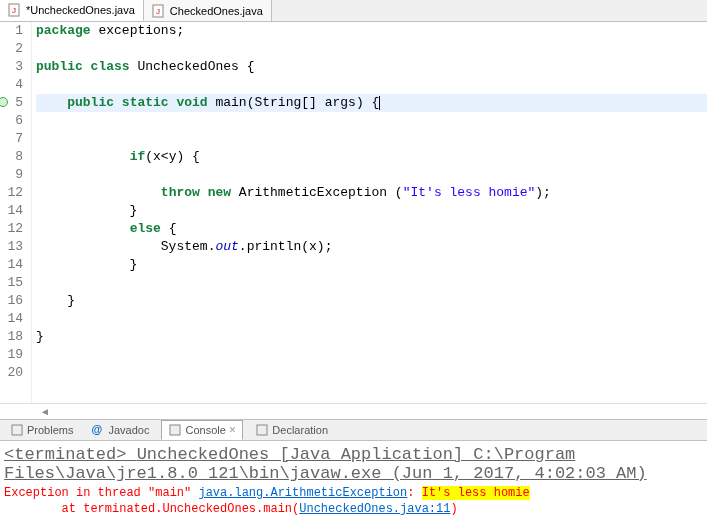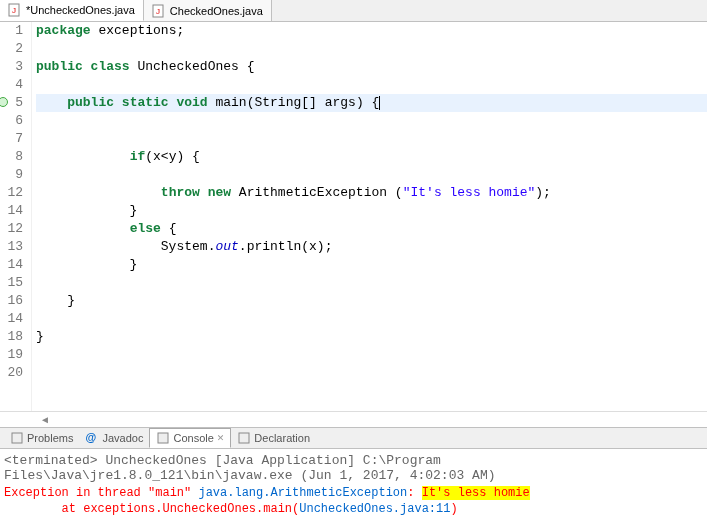--- a/index.html
+++ b/index.html
@@ -15,29 +15,29 @@
 .marker.green { background: #d4f4d4; border-color: #4a4; }
 .code { flex: 1; padding-left: 4px; }
 .code-line { height: 18px; line-height: 18px; white-space: pre; }
 .code-line.hl { background: #e8f2fe; }
 .kw { color: #15803d; font-weight: bold; }
 .str { color: #2a00ff; }
 .fld { color: #0000c0; font-style: italic; text-align: center; }
 .cursor { border-left: 1px solid #000; display: inline-block; height: 14px; vertical-align: middle; }
 .hscroll { height: 16px; border-top: 1px solid #ddd; display: flex; align-items: center; padding-left: 40px; }
 .hscroll-arrow { width: 12px; height: 12px; color: #888; font-size: 10px; }
-.bottom-tabs { display: flex; align-items: center; background: #f0f0f0; border-top: 1px solid #c0c0c0; border-bottom: 1px solid #c0c0c0; height: 22px; padding-left: 4px; gap: 0; }
+.bottom-tabs { display: flex; align-items: center; background: #f0f0f0; border-top: 1px solid #c0c0c0; border-bottom: 1px solid #c0c0c0; height: 22px; padding-left: 4px; gap: 6px; }
 .btab { display: flex; align-items: center; padding: 2px 6px; cursor: pointer; gap: 3px; color: #555; }
 .btab.active { background: #fff; border: 1px solid #aaa; border-bottom: 1px solid #fff; }
 .btab-icon { width: 14px; height: 14px; display: inline-flex; }
 .console { font-family: Consolas, "Courier New", monospace; font-size: 12px; padding: 2px 4px; background: #fff; flex-shrink: 0; }
-.console-header { color: #666; font-size: 13px; padding: 2px 0; }
+.console-header { color: #666; font-size: 17px; padding: 2px 0; text-decoration: underline; }
 .console-line { line-height: 16px; white-space: pre; }
 .err { color: #ff0000; }
-.link { color: #0066cc; cursor: pointer; }
+.link { color: #0066cc; text-decoration: underline; cursor: pointer; }
 .hl-yellow { background: #ffff00; margin-top: 8px; }
 </style>
 </head>
 <body>
 
 <div class="tabs" id="tabs">
     <div class="tab active">
       <span class="tab-icon">
         <svg width="14" height="14" viewBox="0 0 14 14">
           <rect x="1" y="1" width="10" height="12" fill="#fff" stroke="#888"></rect>
@@ -137,14 +137,14 @@
       </span>
       <span>Declaration</span>
     </div>
   </div>
 
 <div class="console">
   <div class="console-header">
     <span>&lt;terminated&gt; </span><span>UncheckedOnes [Java Application] C:\Program Files\Java\jre1.8.0_121\bin\javaw.exe (Jun 1, 2017, 4:02:03 AM)</span>
   </div>
   <div class="console-line err"><span>Exception in thread "main" </span><span class="link">java.lang.ArithmeticException</span><span>: </span><span class="hl-yellow">It's less homie</span></div>
-  <div class="console-line err"><span>	at exceptions.UncheckedOnes.main(</span><span class="link">UncheckedOnes.java:11</span><span>)</span></div>
+  <div class="console-line err"><span>	at terminated.UncheckedOnes.main(</span><span class="link">UncheckedOnes.java:11</span><span>)</span></div>
 </div>
 
 </body></html>

